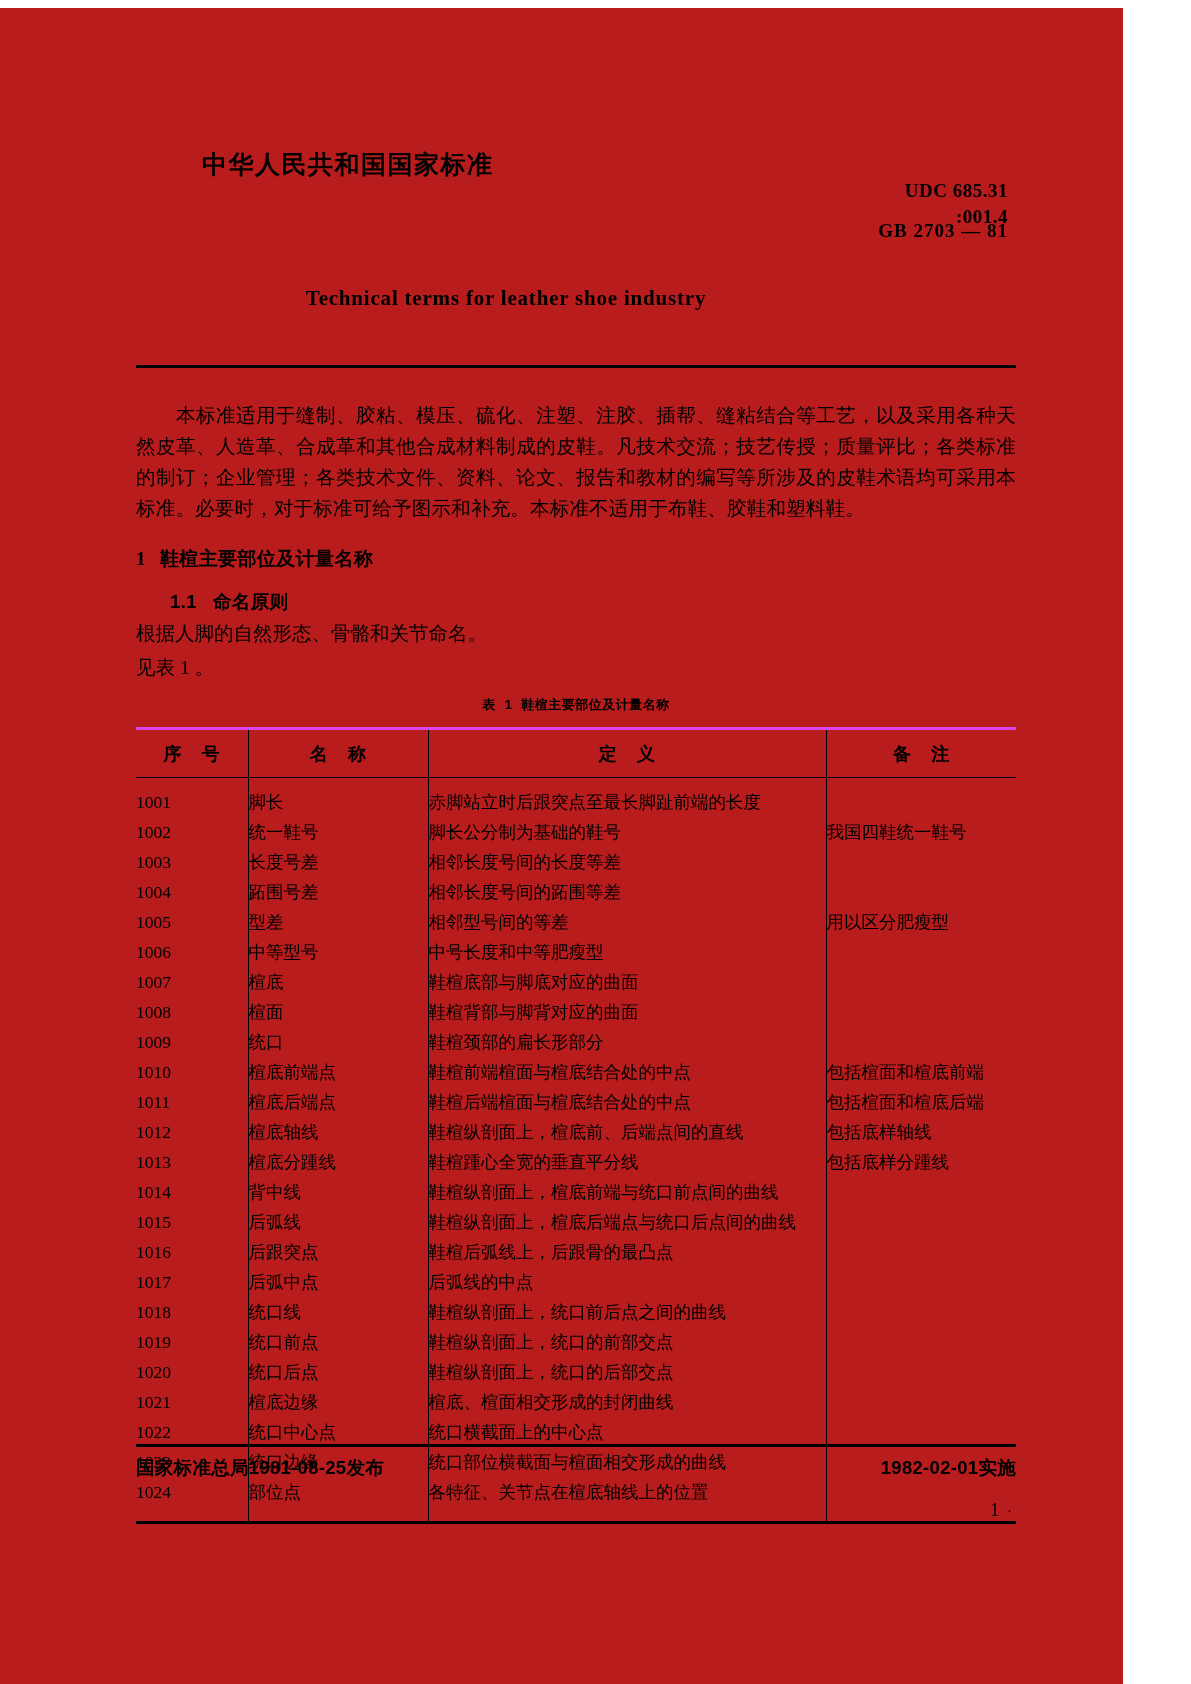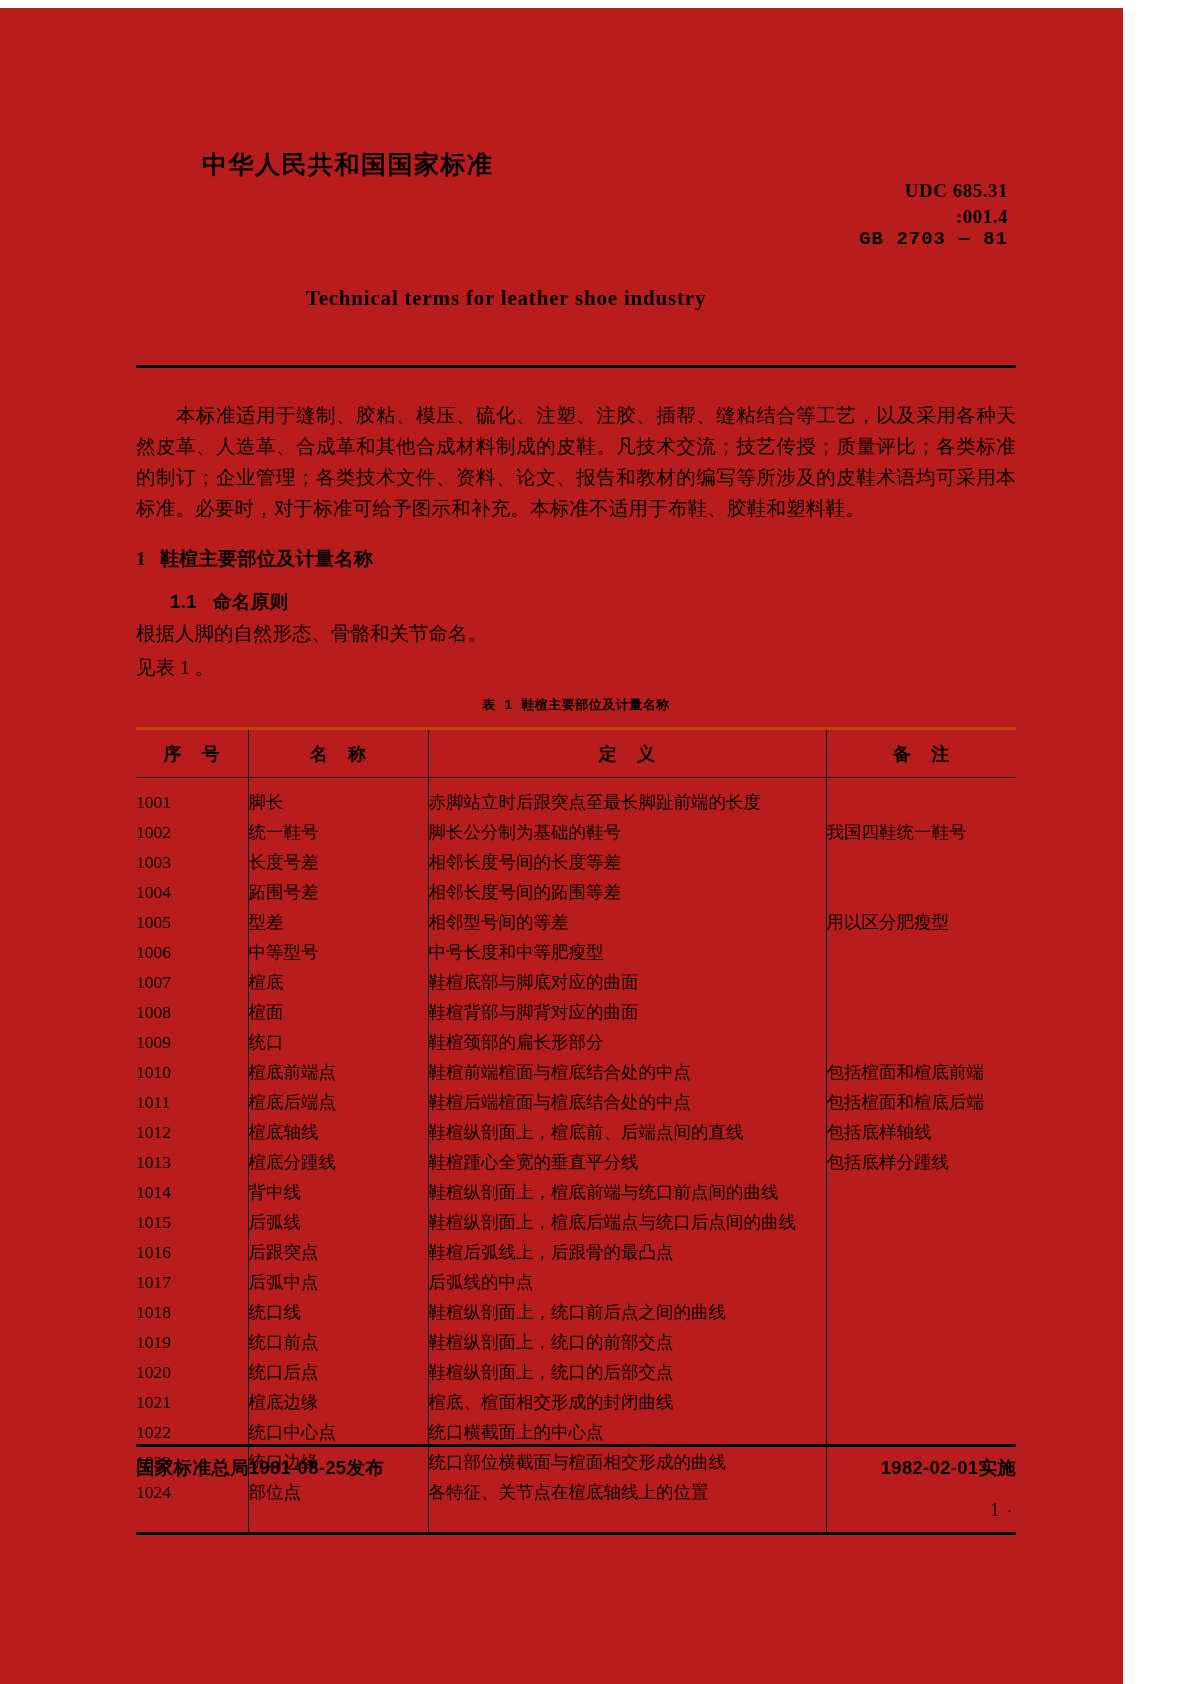--- a/index.html
+++ b/index.html
@@ -69,23 +69,23 @@
     text-align: right;
     font-family: "Liberation Serif", "DejaVu Serif", serif;
     font-weight: bold;
     font-size: 19px;
     line-height: 26px;
     letter-spacing: 0.5px;
   }
   .gbno {
     position: absolute;
     right: 8px;
-    top: 220px;
+    top: 212px;
     text-align: right;
-    font-family: Liberation Mono, monospace;
+    font-family: Liberation Serif, serif;
     font-weight: bold;
     font-size: 19px;
     letter-spacing: 1px;
     white-space: nowrap;
   }
 
   .rule-top {
     position: absolute;
     left: 0;
     top: 357px;
@@ -139,21 +139,21 @@
     font-weight: bold;
     font-size: 13px;
     letter-spacing: 0.5px;
   }
   .tbl-caption .cap-num { margin: 0 9px; }
 
   
   .tbl {
     margin-top: 13px;
     width: 880px;
-    border-top: 3px solid #c2410c;
+    border-top: 3px solid #d946ef;
     border-bottom: 3px solid #000;
     position: relative;
   }
   table.t1 {
     border-collapse: collapse;
     width: 880px;
     table-layout: fixed;
   }
   table.t1 col.c-no   { width: 112px; }
   table.t1 col.c-name { width: 180px; }
@@ -175,21 +175,21 @@
   table.t1 thead th span.sp { display: inline-block; width: 20px; }
 
   table.t1 tbody td {
     font-family: "Liberation Serif", "DejaVu Serif", serif;
     font-size: 17.5px;
     padding: 2.5px 0;
     height: 25px;
     vertical-align: middle;
   }
   table.t1 tbody tr:first-child td { padding-top: 12px; }
-  table.t1 tbody tr:last-child td { padding-bottom: 27px; }
+  table.t1 tbody tr:last-child td { padding-bottom: 16px; }
 
   td.cell-no   { text-align: left; font-family: "Liberation Serif","DejaVu Serif",serif; font-size: 17px; }
   td.cell-name { padding-left: 36px; }
   td.cell-def  { padding-left: 26px; }
   td.cell-rem  { padding-left: 18px; }
 
   
   .rule-bot {
     position: absolute;
     left: 0;

